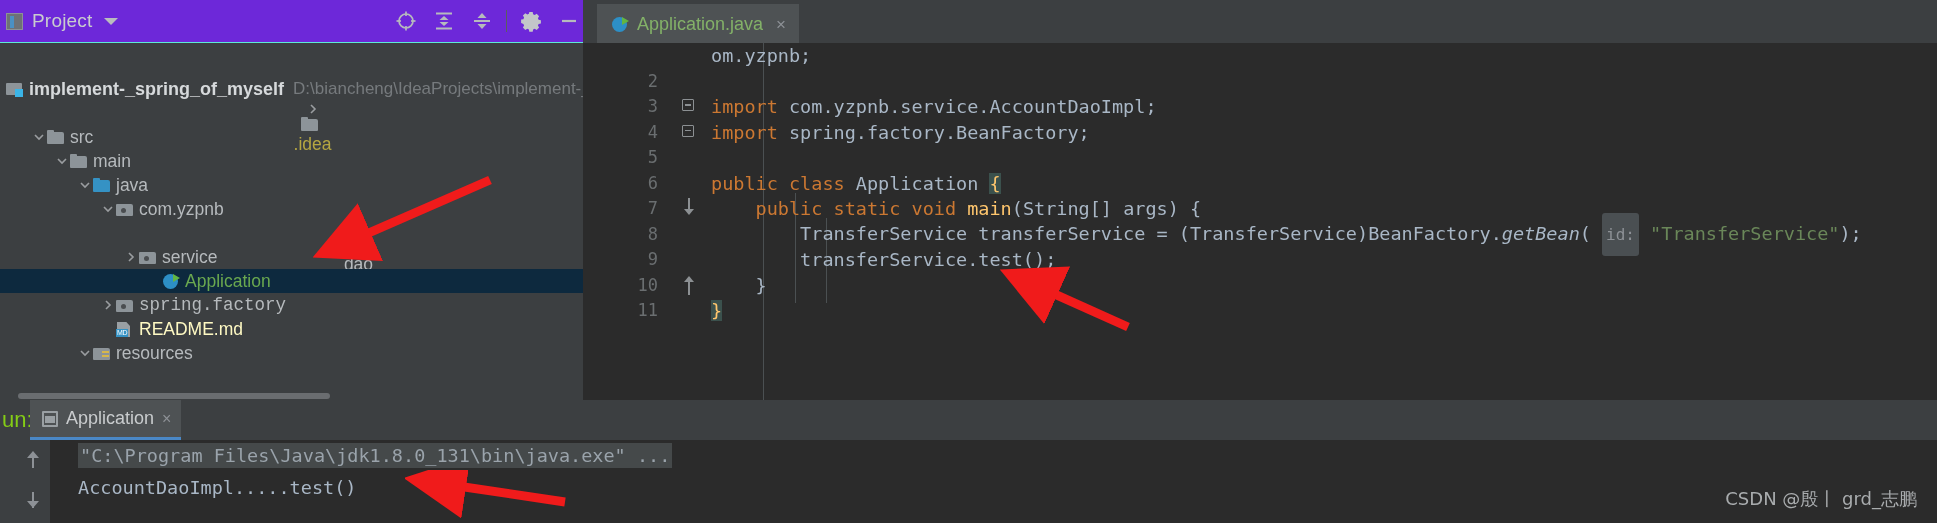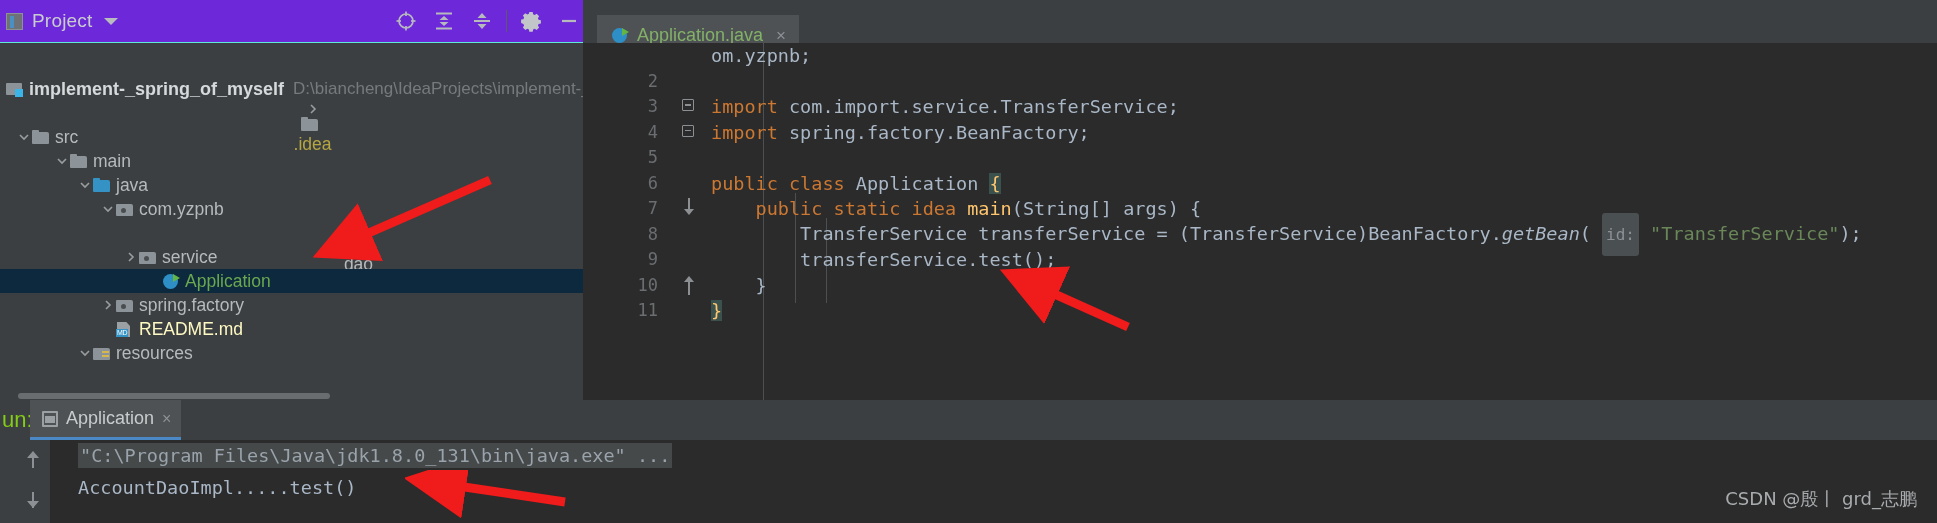--- a/index.html
+++ b/index.html
@@ -273,21 +273,21 @@
     background: #2b2b2b;
     overflow: hidden;
   }
   .tab-strip {
     position: relative;
     height: 43px;
     background: #3c3f41;
   }
   .tab {
     position: absolute;
-    left: 14px; top: 15px;
+    left: 14px; top: 4px;
     height: 43px;
     display: flex;
     align-items: center;
     gap: 9px;
     padding: 0 13px 0 14px;
     background: #4e5254;
     border-bottom: 3px solid #4a88c7;
     box-sizing: border-box;
   }
   .tab-ficon {
@@ -632,21 +632,21 @@
       <div id="tree-nodes">
           <div class="tree-row" style="padding-left: 31px; flex-direction: column;">
             <span class="tree-arrow">
               <svg width="12" height="12" viewBox="0 0 12 12">
                 <polyline points="4,2 8,6 4,10" fill="none" stroke="#9a9da0" stroke-width="1.6"></polyline>
               </svg>
             </span>
             <span class="ficon folder"></span>
             <span class="node-label yellowish">.idea</span>
           </div>
-          <div class="tree-row" style="padding-left: 16px;">
+          <div class="tree-row" style="padding-left: 31px;">
             <span class="tree-arrow">
               <svg width="12" height="12" viewBox="0 0 12 12">
                 <polyline points="2,4 6,8 10,4" fill="none" stroke="#9a9da0" stroke-width="1.6"></polyline>
               </svg>
             </span>
             <span class="ficon folder"></span>
             <span class="node-label ">src</span>
           </div>
           <div class="tree-row" style="padding-left: 54px;">
             <span class="tree-arrow">
@@ -691,21 +691,21 @@
               </svg>
             </span>
             <span class="ficon package"></span>
             <span class="node-label ">service</span>
           </div>
           <div class="tree-row selected" style="padding-left: 146px;">
             <span class="tree-arrow empty"></span>
             <span class="ficon class-run"></span>
             <span class="node-label green">Application</span>
           </div>
-          <div class="tree-row" style="padding-left: 100px;">
+          <div class="tree-row" style="padding-left: 100px; font-family: Liberation Mono, monospace;">
             <span class="tree-arrow">
               <svg width="12" height="12" viewBox="0 0 12 12">
                 <polyline points="4,2 8,6 4,10" fill="none" stroke="#9a9da0" stroke-width="1.6"></polyline>
               </svg>
             </span>
             <span class="ficon package"></span>
             <span class="node-label ">spring.factory</span>
           </div>
           <div class="tree-row" style="padding-left: 100px;">
             <span class="tree-arrow empty"></span>
@@ -756,21 +756,21 @@
 
       <div class="code-line">
         <span class="gutter">2</span>
         <span class="fold-col"></span>
         <span class="code-text"></span>
       </div>
 
       <div class="code-line">
         <span class="gutter">3</span>
         <span class="fold-col"><span class="fold-minus"></span></span>
-        <span class="code-text"><span class="kw">import</span><span class="cls"> com.import.service.TransferService;</span></span>
+        <span class="code-text"><span class="kw">import</span><span class="cls"> com.yzpnb.service.AccountDaoImpl;</span></span>
       </div>
 
       <div class="code-line">
         <span class="gutter">4</span>
         <span class="fold-col"><span class="fold-minus"></span></span>
         <span class="code-text"><span class="kw">import</span><span class="cls"> spring.factory.BeanFactory;</span></span>
       </div>
 
       <div class="code-line">
         <span class="gutter">5</span>
@@ -780,21 +780,21 @@
 
       <div class="code-line">
         <span class="gutter">6</span>
         <span class="fold-col"></span>
         <span class="code-text"><span class="kw">public</span> <span class="kw">class</span> <span class="cls">Application</span> <span class="brace-hl">{</span></span>
       </div>
 
       <div class="code-line">
         <span class="gutter">7</span>
         <span class="fold-col"><span class="fold-arrow-dn"></span></span>
-        <span class="code-text">    <span class="kw">public</span> <span class="kw">static</span> <span class="kw">idea</span> <span class="mth">main</span><span class="cls">(String[] args) {</span></span>
+        <span class="code-text">    <span class="kw">public</span> <span class="kw">static</span> <span class="kw">void</span> <span class="mth">main</span><span class="cls">(String[] args) {</span></span>
       </div>
 
       <div class="code-line">
         <span class="gutter">8</span>
         <span class="fold-col"></span>
         <span class="code-text">        <span class="cls">TransferService transferService = (TransferService)BeanFactory.</span><span class="fn">getBean</span><span class="punc">(</span> <span class="hint">id:</span> <span class="str">"TransferService"</span><span class="punc">);</span></span>
       </div>
 
       <div class="code-line">
         <span class="gutter">9</span>

